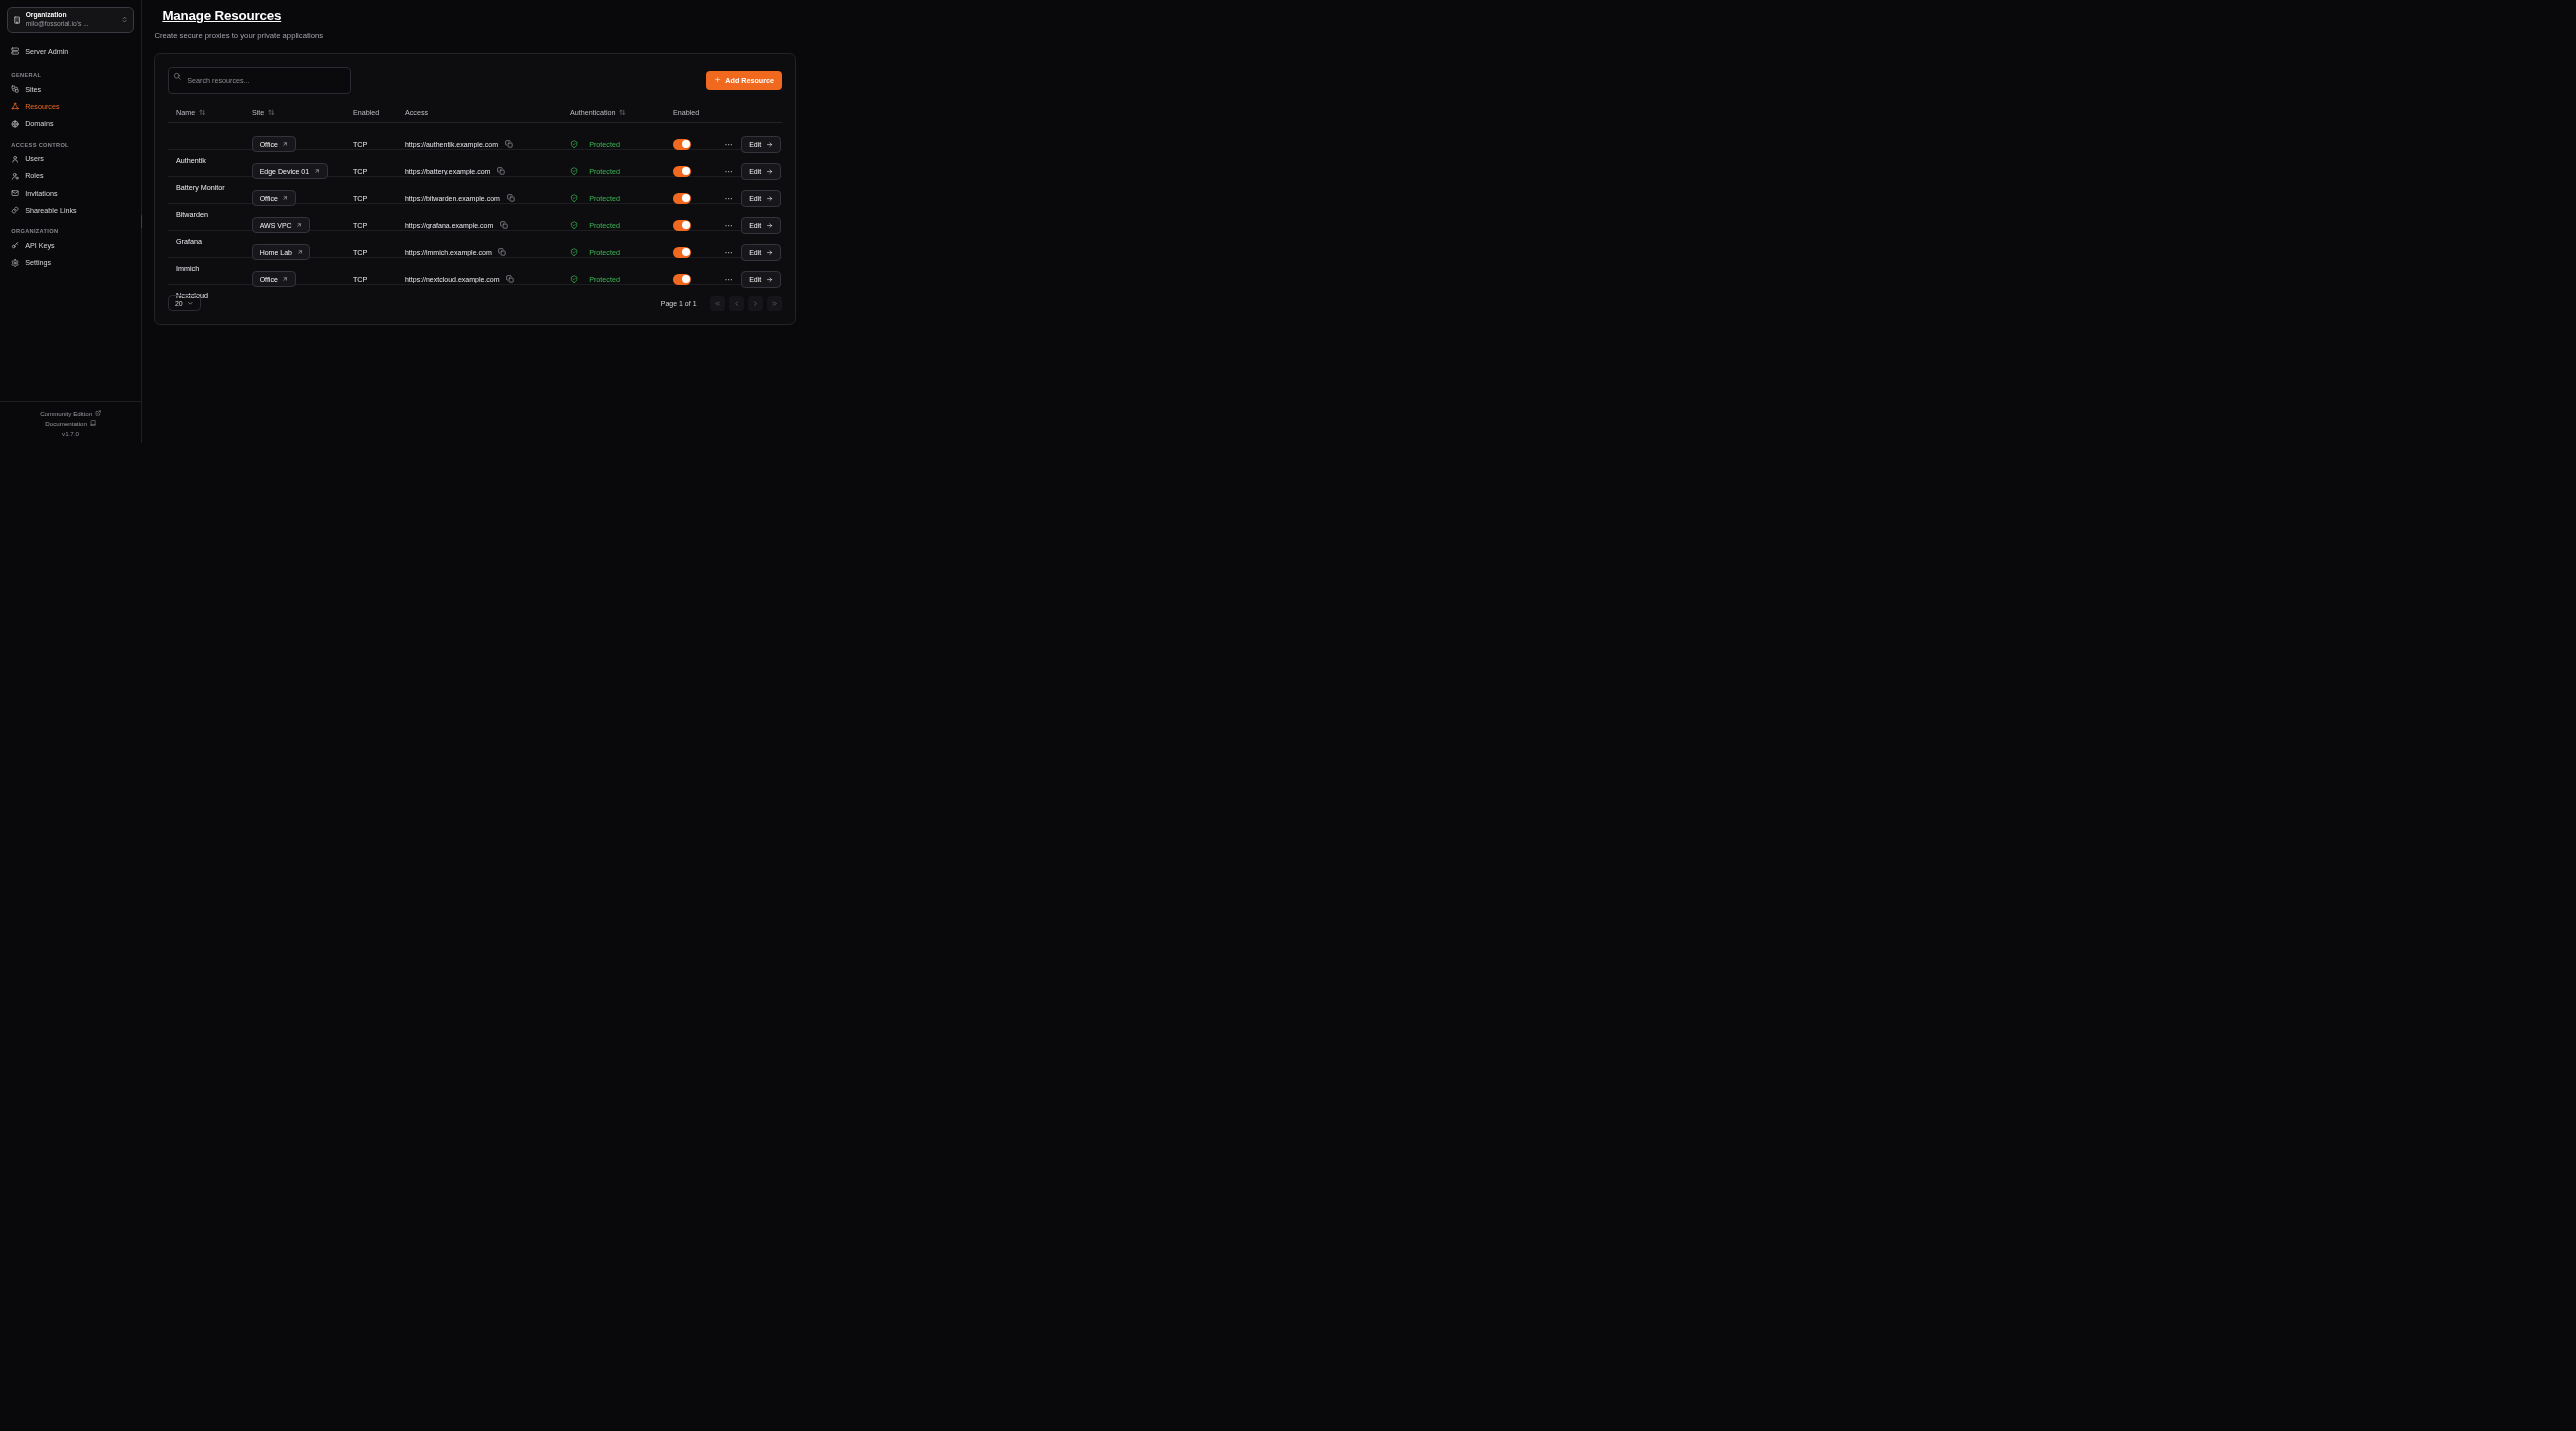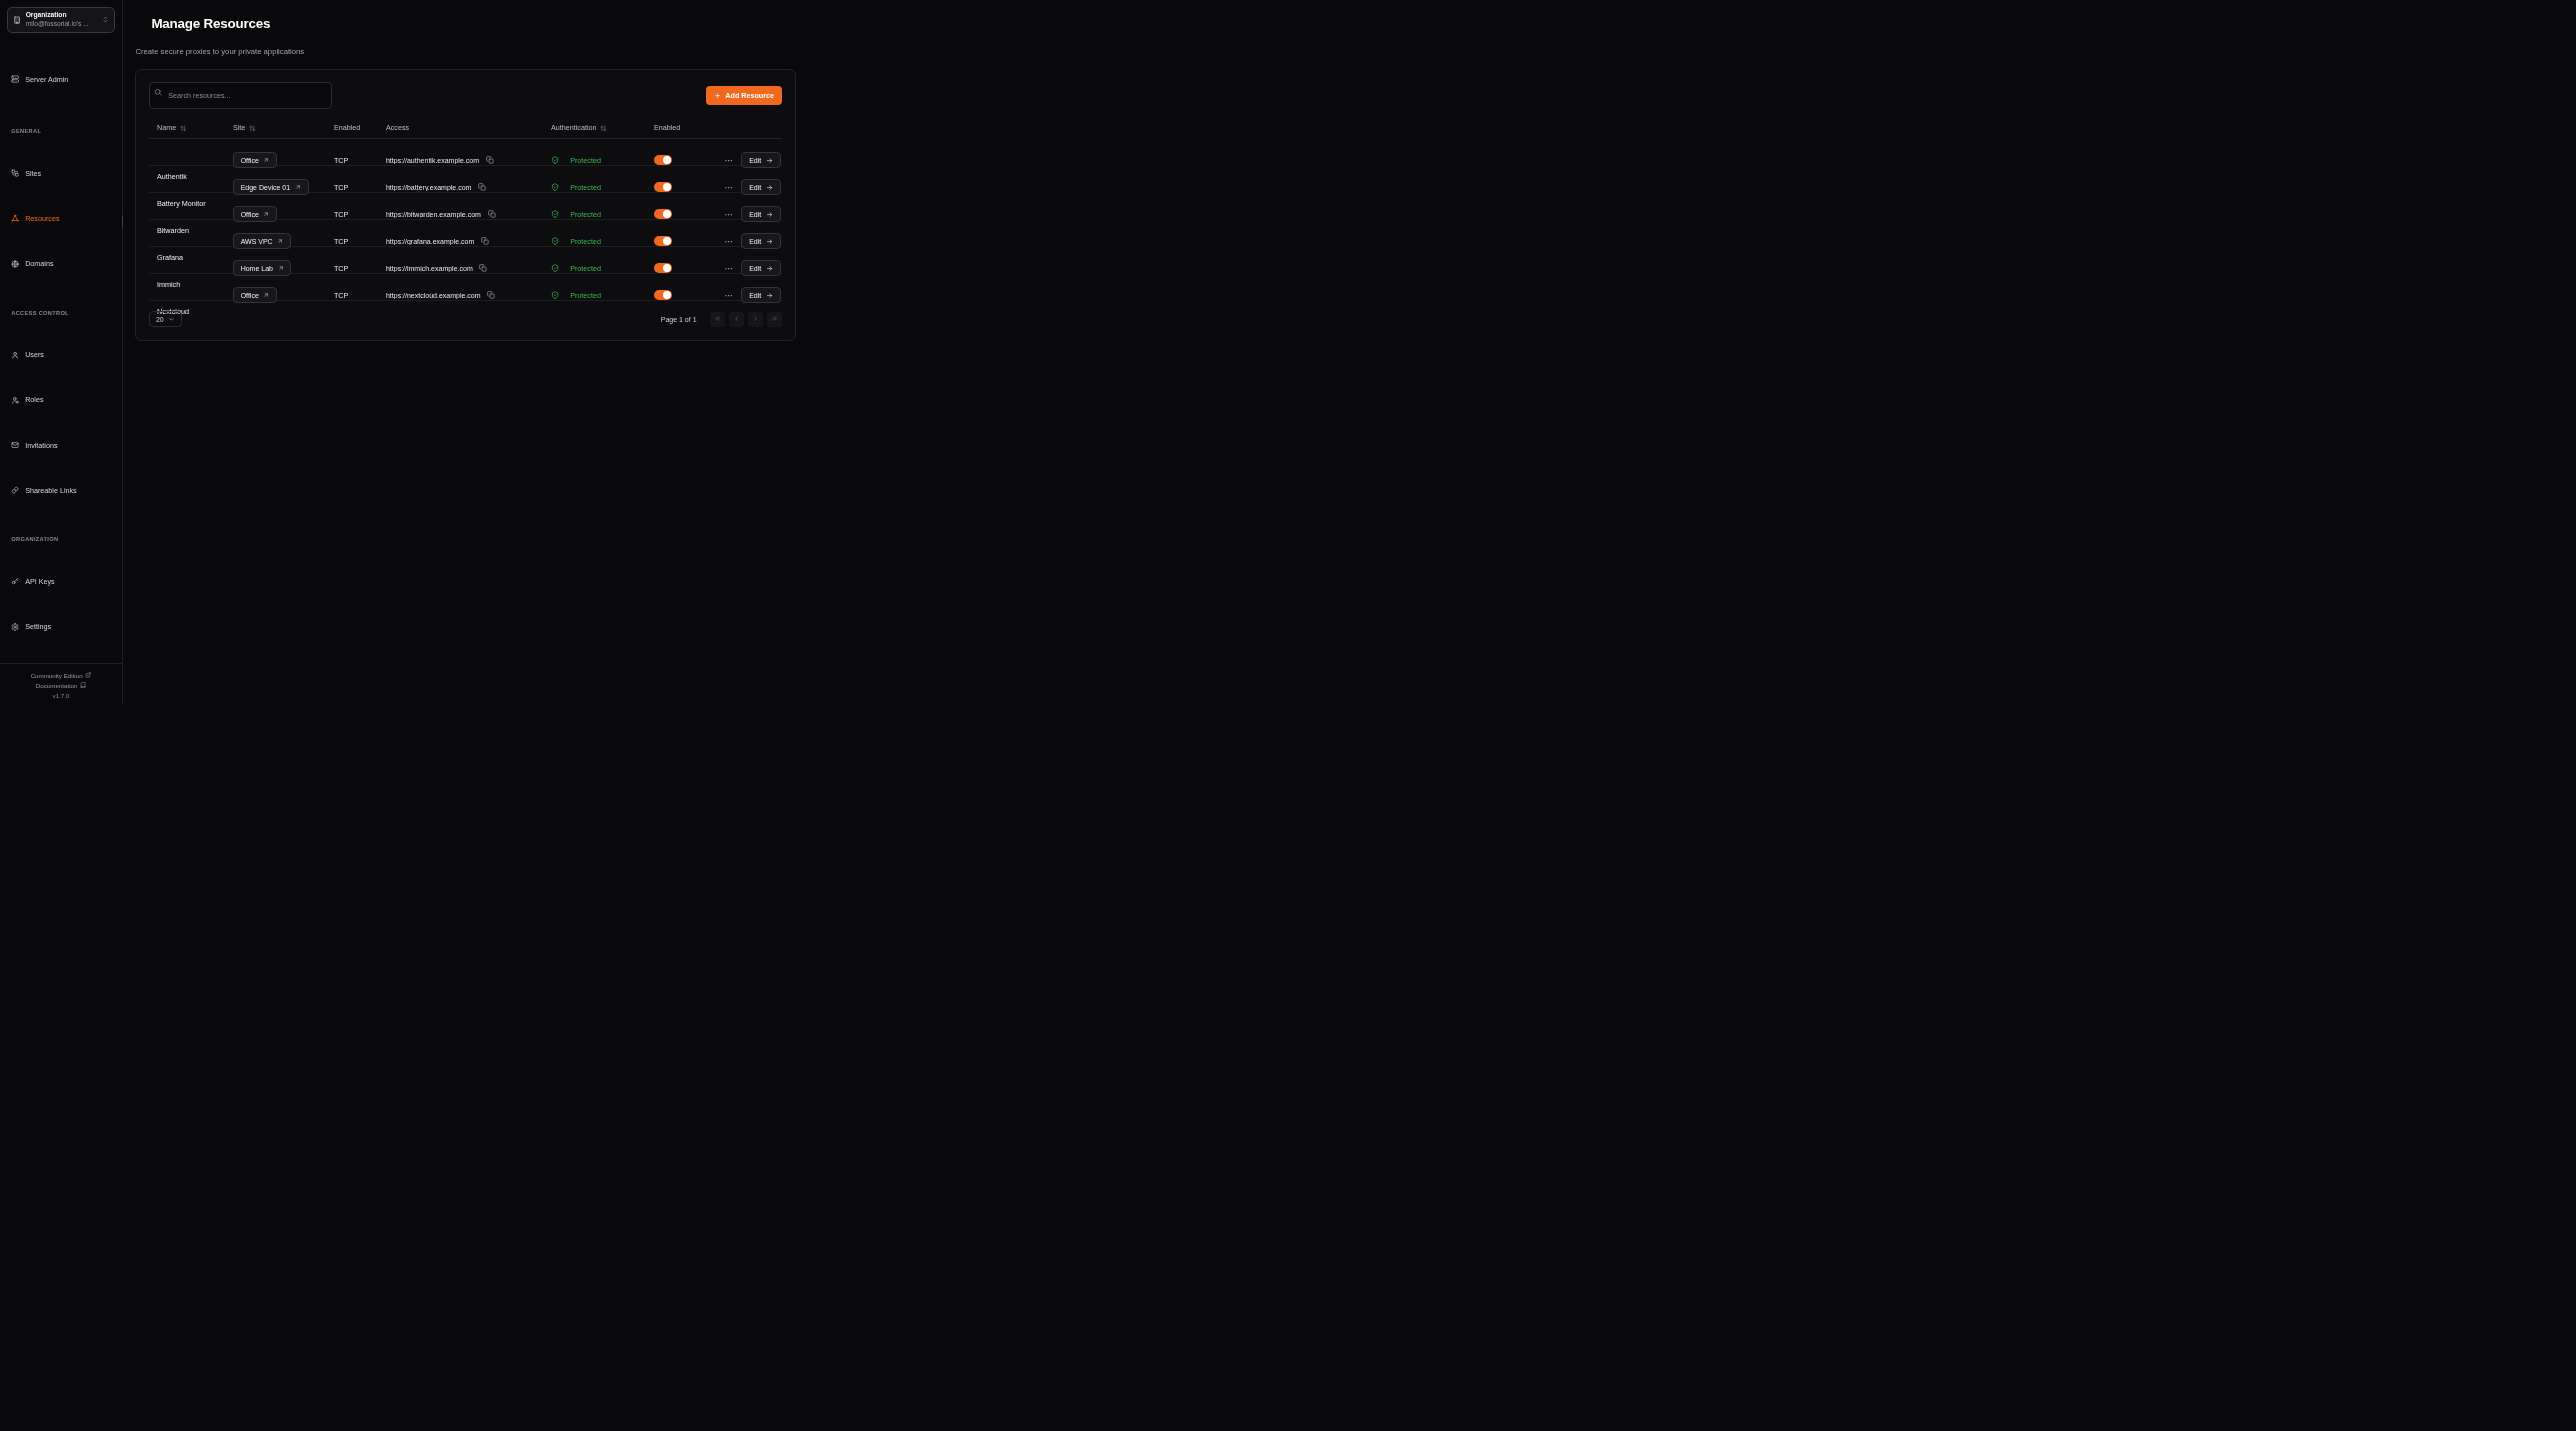--- a/index.html
+++ b/index.html
@@ -15,22 +15,22 @@
   svg.ic { fill: none; stroke: currentColor; stroke-width: 2; stroke-linecap: round; stroke-linejoin: round; flex: none; }
   svg.fillic { fill: currentColor; stroke: none; flex: none; }
   .i12 { width: 6.2px; height: 6.2px; }
   .i13 { width: 6.7px; height: 6.7px; }
   .i14 { width: 7.2px; height: 7.2px; }
   .i16 { width: 8.2px; height: 8.2px; }
   .i18 { width: 9.3px; height: 9.3px; }
 
   
   .sidebar {
-    width: 123px; flex: none; display: flex; flex-direction: column;
-    border-right: 0.5px solid #1f1f24; padding: 6.7px 6.7px 0; position: relative; gap: 28px;
+    width: 142px; flex: none; display: flex; flex-direction: column;
+    border-right: 0.5px solid #1f1f24; padding: 6.7px 6.7px 0; position: relative;
   }
   .org-box {
     display: flex; align-items: center; gap: 4.6px;
     border: 0.5px solid #3a3a42; background: #141417; border-radius: 5.2px;
     padding: 3.6px 5.2px; cursor: pointer; margin-bottom: 9.3px;
   }
   .org-box .org-icon { color: #d4d4d8; }
   .org-texts { flex: 1; min-width: 0; }
   .org-title { font-size: 6.7px; font-weight: 700; color: #fafafa; line-height: 1.3; }
   .org-sub { font-size: 6.7px; color: #9a9aa2; white-space: nowrap; overflow: hidden; text-overflow: ellipsis; line-height: 1.3; }
@@ -77,21 +77,21 @@
     font-family: inherit;
   }
   .avatar {
     width: 17.5px; height: 17.5px; border-radius: 50%; background: #2c2c31;
     color: #e7e7ea; font-size: 7.2px; font-weight: 600;
     display: flex; align-items: center; justify-content: center; cursor: pointer;
     border: none; font-family: inherit;
   }
 
   .page-head { margin-top: 8.2px; }
-  .page-title { font-size: 13.4px; font-weight: 800; color: #ffffff; margin: 16px; letter-spacing: -0.2px; }
+  .page-title { font-size: 13.4px; font-weight: 800; color: #ffffff; margin: 8px; letter-spacing: -0.2px; text-decoration: underline; }
   .page-sub { font-size: 7.7px; color: #a1a1aa; margin-top: 3.6px; }
 
   
   .card {
     margin-top: 13px; background: #0d0d10; border: 0.5px solid #232329;
     border-radius: 6.2px; padding: 12.4px;
   }
   .card-toolbar { display: flex; align-items: center; justify-content: space-between; margin-bottom: 8.2px; }
   .search-wrap { position: relative; width: 183px; }
   .search-wrap .search-ic { position: absolute; left: 5.7px; top: 5.7px; color: #8b8b94; }

